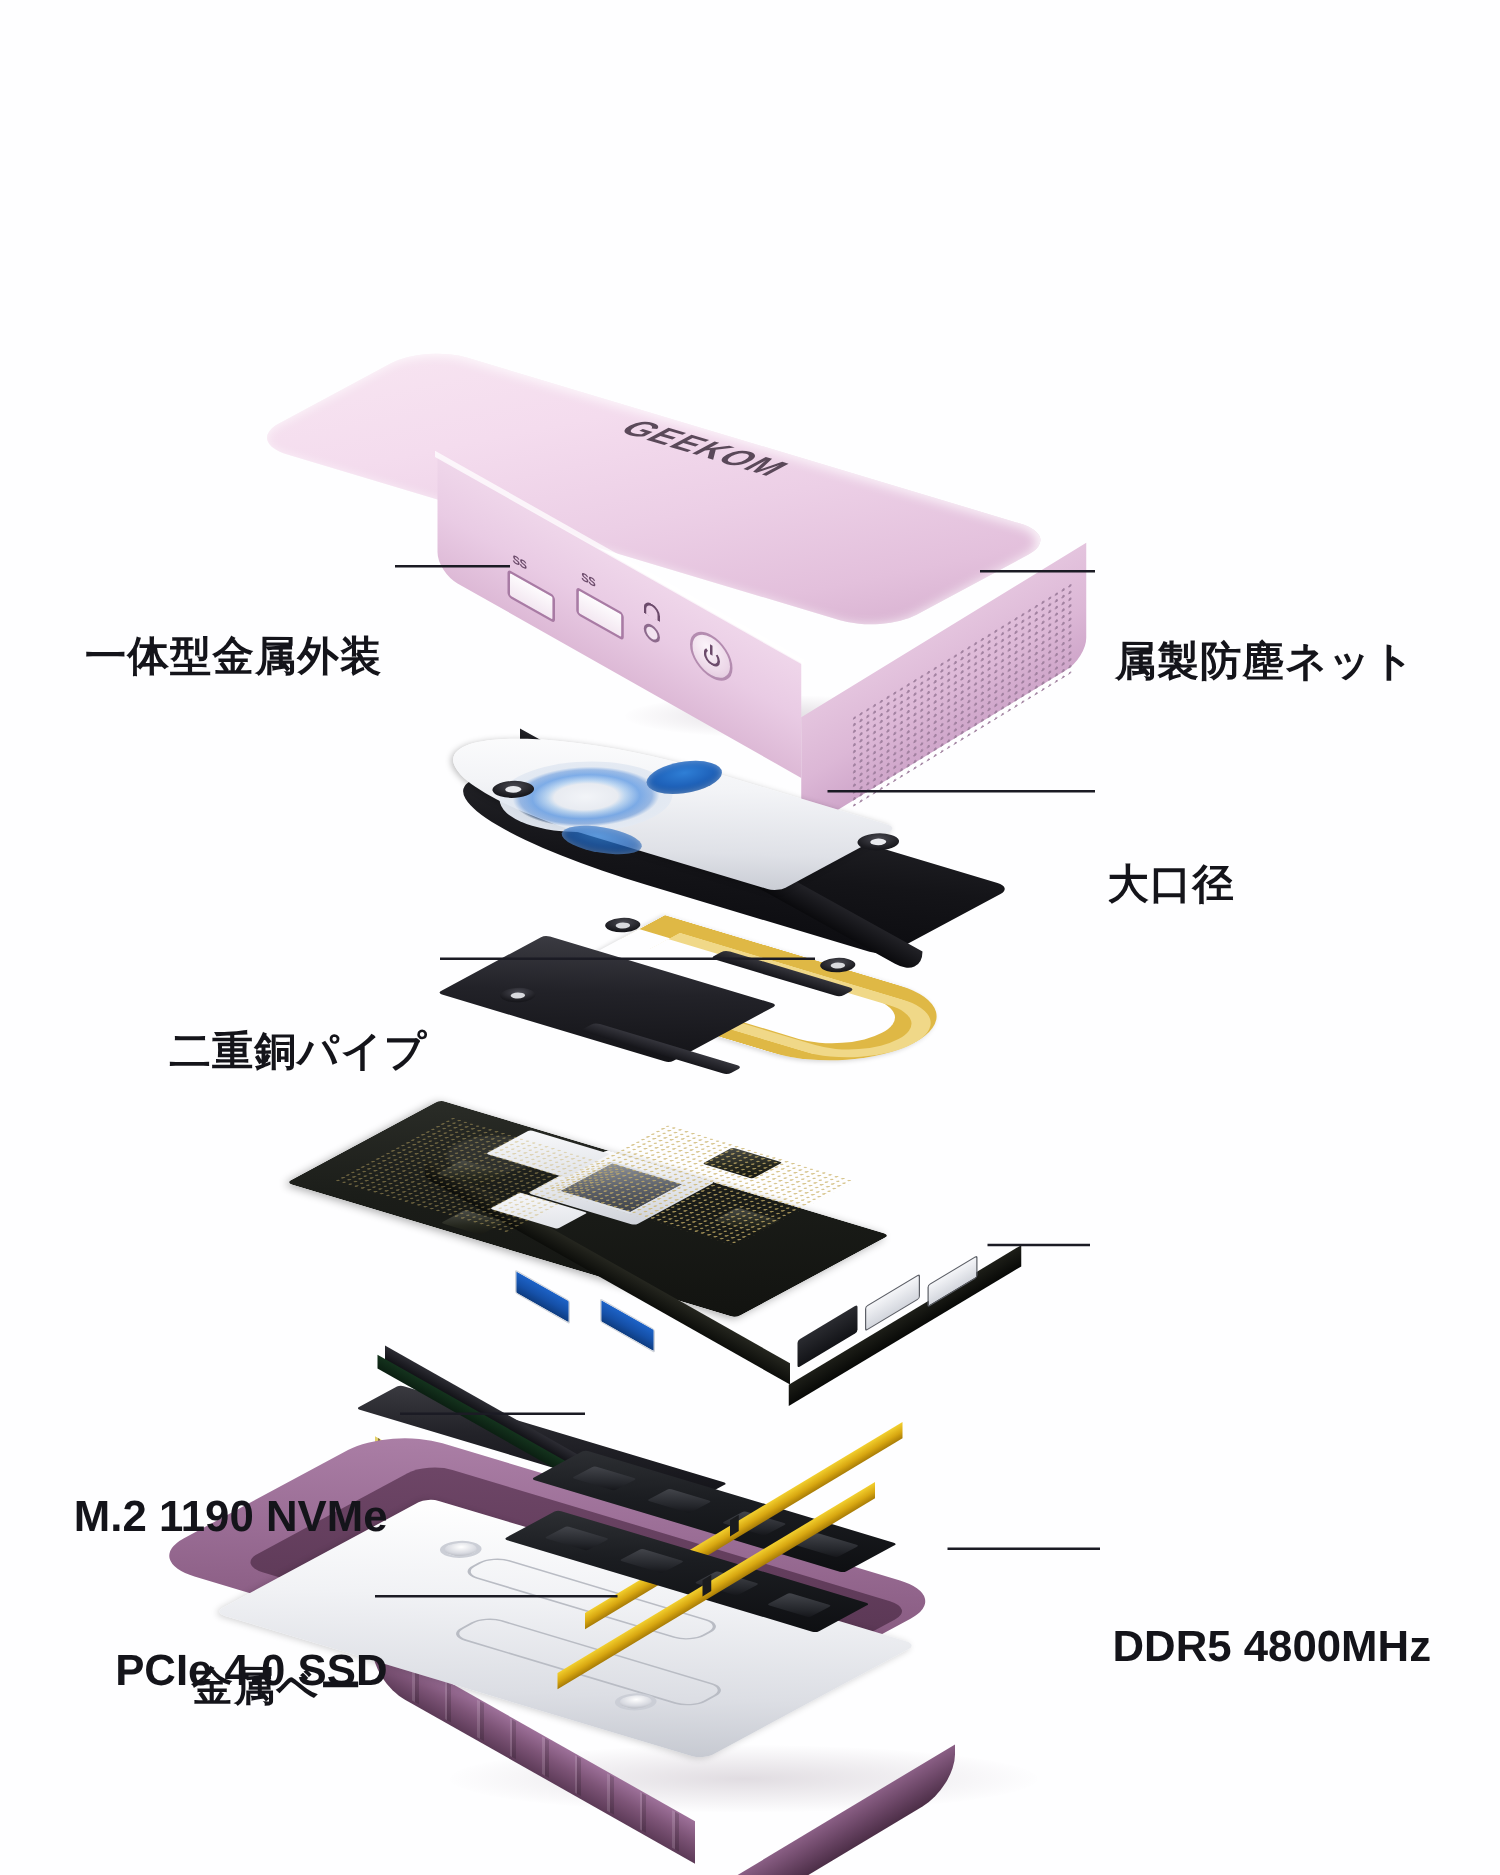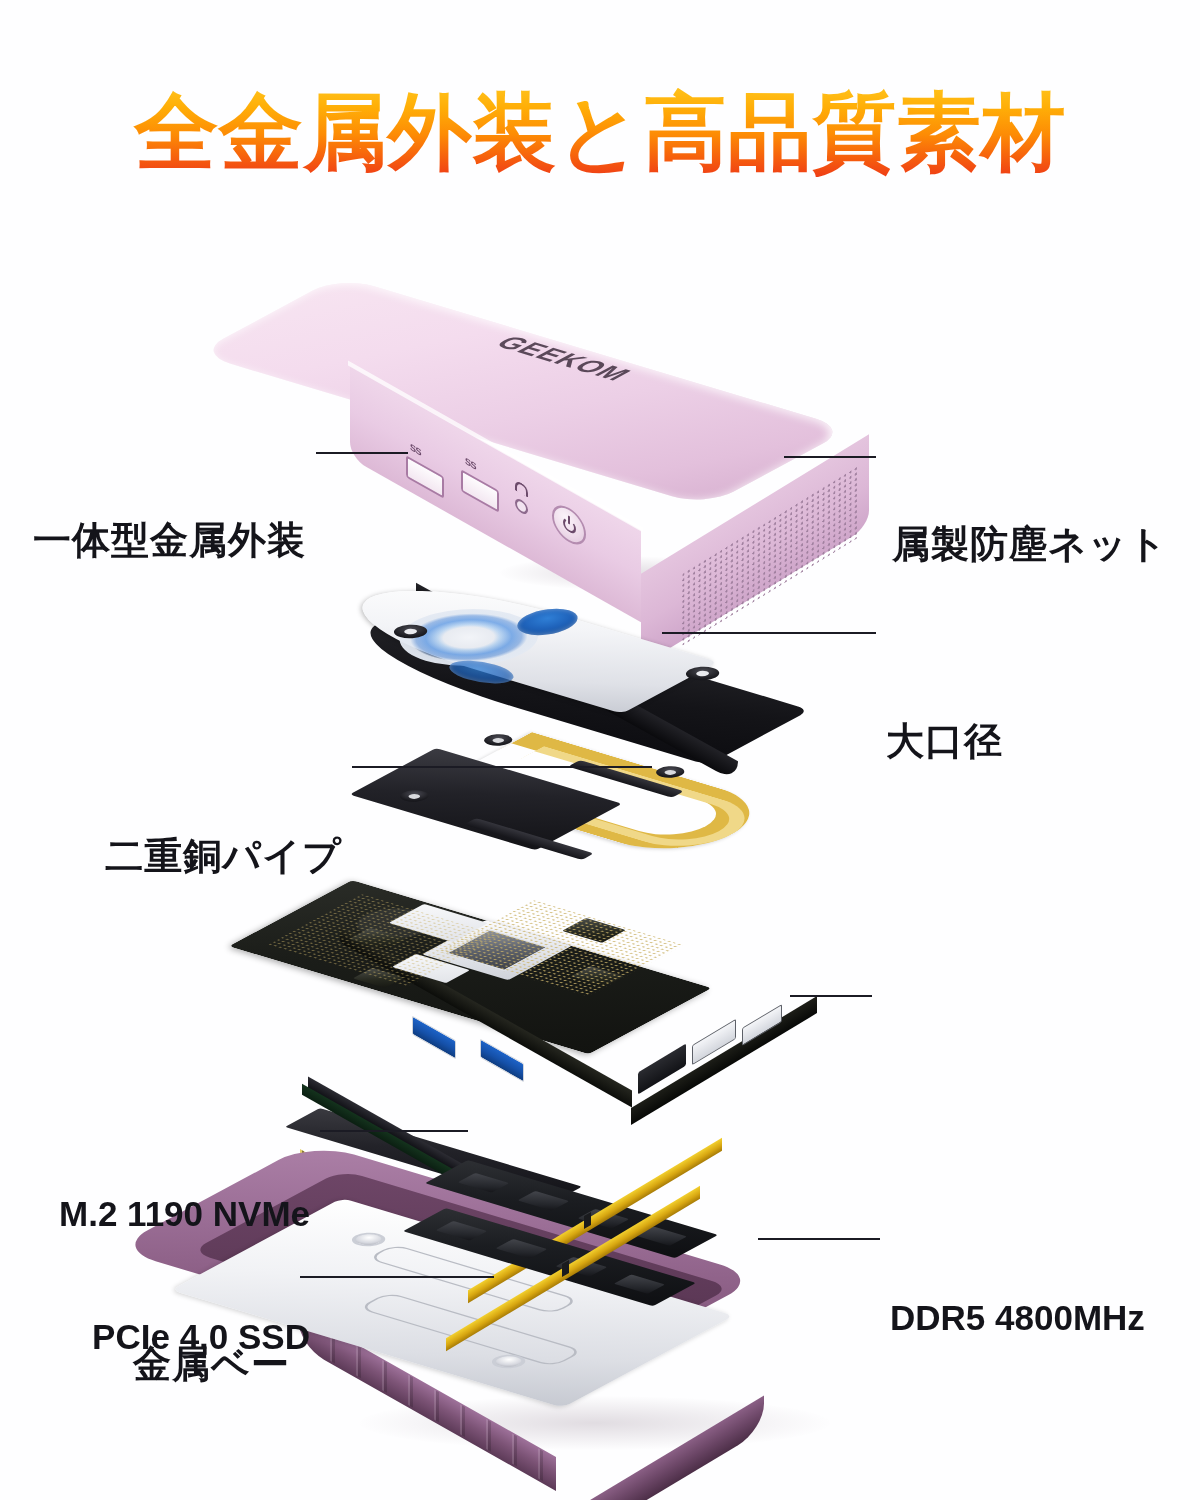--- a/index.html
+++ b/index.html
@@ -39,21 +39,21 @@
 
   
   .label {
     position: absolute;
     font-weight: 800;
     color: #14141a;
     line-height: 1.18;
     white-space: pre;
     letter-spacing: -0.5px;
   }
-  .label.jp { font-size: 38px; letter-spacing: 1px; }
+  .label.jp { font-size: 33px; letter-spacing: 1px; }
   .label.lat { font-size: 35px; letter-spacing: 0px; font-weight: 700; }
   .label.right { text-align: left; }
   .label.left  { text-align: right; }
 
   .leader {
     position: absolute;
     height: 0;
     border-top: 2.5px solid #1b1b24;
   }
 
@@ -418,21 +418,20 @@
     position: absolute;
     background: radial-gradient(ellipse at 50% 50%, rgba(120,100,120,0.22) 0%, rgba(255,255,255,0) 72%);
     border-radius: 50%;
   }
 </style>
 </head>
 <body>
 
 <div id="page">
 
-  <div id="title">全金属外装と高品質素材</div>
 
   <div class="shadow-blob" style="left:500px; top:556px; width:240px; height:34px;"></div>
   <div class="shadow-blob" style="left:360px; top:1396px; width:470px; height:54px;"></div>
 
   <div id="top-case" class="part">
     <div class="tc-top"></div>
     <div class="tc-logo">GEEKOM</div>
     <div class="tc-front"></div>
     <div class="tc-right"></div>
     <div class="tc-edge-hl"></div>
@@ -556,21 +555,21 @@
   <div class="leader" style="left:300px; top:1276px; width:194px;"></div>
 
   <div class="label jp left" style="left:0px; top:428px; width:306px;">
     <div>一体型金属外装</div>
   </div>
 
   <div class="label jp right" style="left:892px; top:432px; width:300px;">
     <div>属製防塵ネット</div>
   </div>
 
-  <div class="label jp right" style="left:886px; top:629px; width:300px;">
+  <div class="label jp right" style="left:886px; top:610px; width:300px;">
     <div>大口径</div>
   </div>
 
   <div class="label jp left" style="left:0px; top:744px; width:342px;">
     <div>二重銅パイプ</div>
   </div>
 
 
   <div class="label lat left" style="left:10px; top:1110px; width:300px;">
     <div>M.2 1190 NVMe</div>

